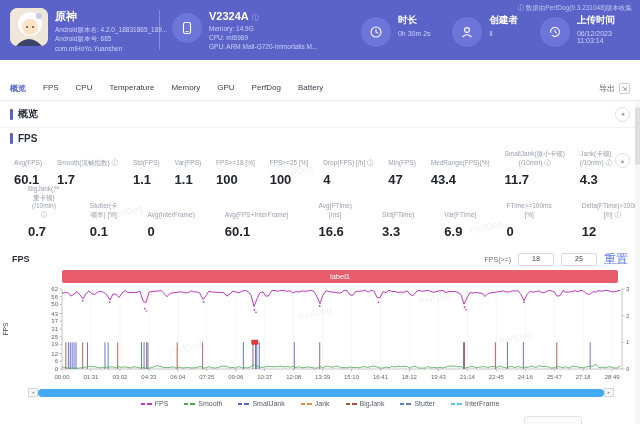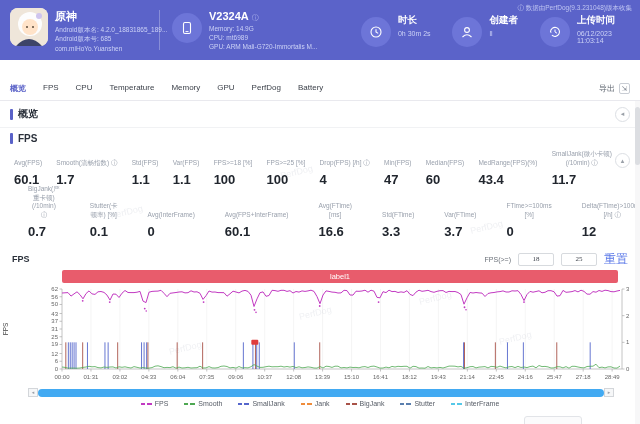--- a/index.html
+++ b/index.html
@@ -54,21 +54,21 @@
   .mcell { display:flex; flex-direction:column; align-items:flex-start; }
   .mlabel { font-size:6.5px; color:#99a0ac; text-align:center; white-space:pre-line; line-height:1.35; height:17px; display:flex; align-items:flex-end; justify-content:center; }
   .mvalue { font-size:13px; font-weight:bold; color:#21262e; margin-top:4px; }
   .panel-collapse { position:absolute; top:26px; right:10px; }
 
   
   .chart-head { position:absolute; top:124px; left:0; width:640px; height:16px; display:flex; align-items:center; padding:0 12px; }
   .chart-title { font-size:9px; font-weight:bold; color:#2b313b; }
   .chart-controls { margin-left:auto; display:flex; align-items:center; gap:7px; }
   .fps-ge { font-size:7px; color:#6a7078; }
-  .th-input { width:36px; height:13px; border:1px solid #d7dade; border-radius:2px; font-size:7px; text-align:center; color:#3a3f48; background:#fff; font-family:Liberation Serif, serif; }
+  .th-input { width:36px; height:13px; border:1px solid #d7dade; border-radius:2px; font-size:7px; text-align:center; color:#3a3f48; background:#fff; font-family:Liberation Mono, monospace; }
   .reset-link { font-size:12px; color:#5a78e8; cursor:pointer; }
 
   .label1-bar { position:absolute; top:143px; left:62px; width:556px; height:13px; background:#e85c6c; border-radius:2px; color:#fff; font-size:7.5px; display:flex; align-items:center; justify-content:center; }
 
   .chart-svg { position:absolute; top:158px; left:0; }
 
   .scrollbar { position:absolute; top:261px; left:28px; width:586px; height:9px; display:flex; align-items:center; }
   .sb-btn { width:10px; height:9px; border:1px solid #d3d6da; background:#f6f7f8; color:#9aa0a8; font-size:5px; line-height:7px; text-align:center; flex:none; }
   .sb-track { flex:1; height:8px; background:#42aaf2; border-radius:4px; }
 
@@ -234,32 +234,33 @@
         </div>
         <div class="mcell">
           <div class="mlabel">Drop(FPS) [/h] ⓘ</div>
           <div class="mvalue">4</div>
         </div>
         <div class="mcell">
           <div class="mlabel">Min(FPS)</div>
           <div class="mvalue">47</div>
         </div>
         <div class="mcell">
-          <div class="mlabel">Median(FPS)</div>
-          <div class="mvalue">60</div>
-        </div>
-        <div class="mcell">
           <div class="mlabel">MedRange(FPS)(%)</div>
           <div class="mvalue">43.4</div>
         </div>
         <div class="mcell">
           <div class="mlabel">SmallJank(微小卡顿)
 (/10min) ⓘ</div>
           <div class="mvalue">11.7</div>
         </div>
+        <div class="mcell">
+          <div class="mlabel">Jank(卡顿)
+(/10min) ⓘ</div>
+          <div class="mvalue">4.3</div>
+        </div>
       </div>
     <div class="metrics-row2" id="mrow2">
         <div class="mcell">
           <div class="mlabel">BigJank(严重卡顿)
 (/10min) ⓘ</div>
           <div class="mvalue">0.7</div>
         </div>
         <div class="mcell">
           <div class="mlabel">Stutter(卡顿率) [%]</div>
           <div class="mvalue">0.1</div>
@@ -275,21 +276,21 @@
         <div class="mcell">
           <div class="mlabel">Avg(FTime) [ms]</div>
           <div class="mvalue">16.6</div>
         </div>
         <div class="mcell">
           <div class="mlabel">Std(FTime)</div>
           <div class="mvalue">3.3</div>
         </div>
         <div class="mcell">
           <div class="mlabel">Var(FTime)</div>
-          <div class="mvalue">3.7</div>
+          <div class="mvalue">6.9</div>
         </div>
         <div class="mcell">
           <div class="mlabel">FTime&gt;=100ms [%]</div>
           <div class="mvalue">0</div>
         </div>
         <div class="mcell">
           <div class="mlabel">Delta(FTime)&gt;100ms [/h] ⓘ</div>
           <div class="mvalue">12</div>
         </div>
       </div>

